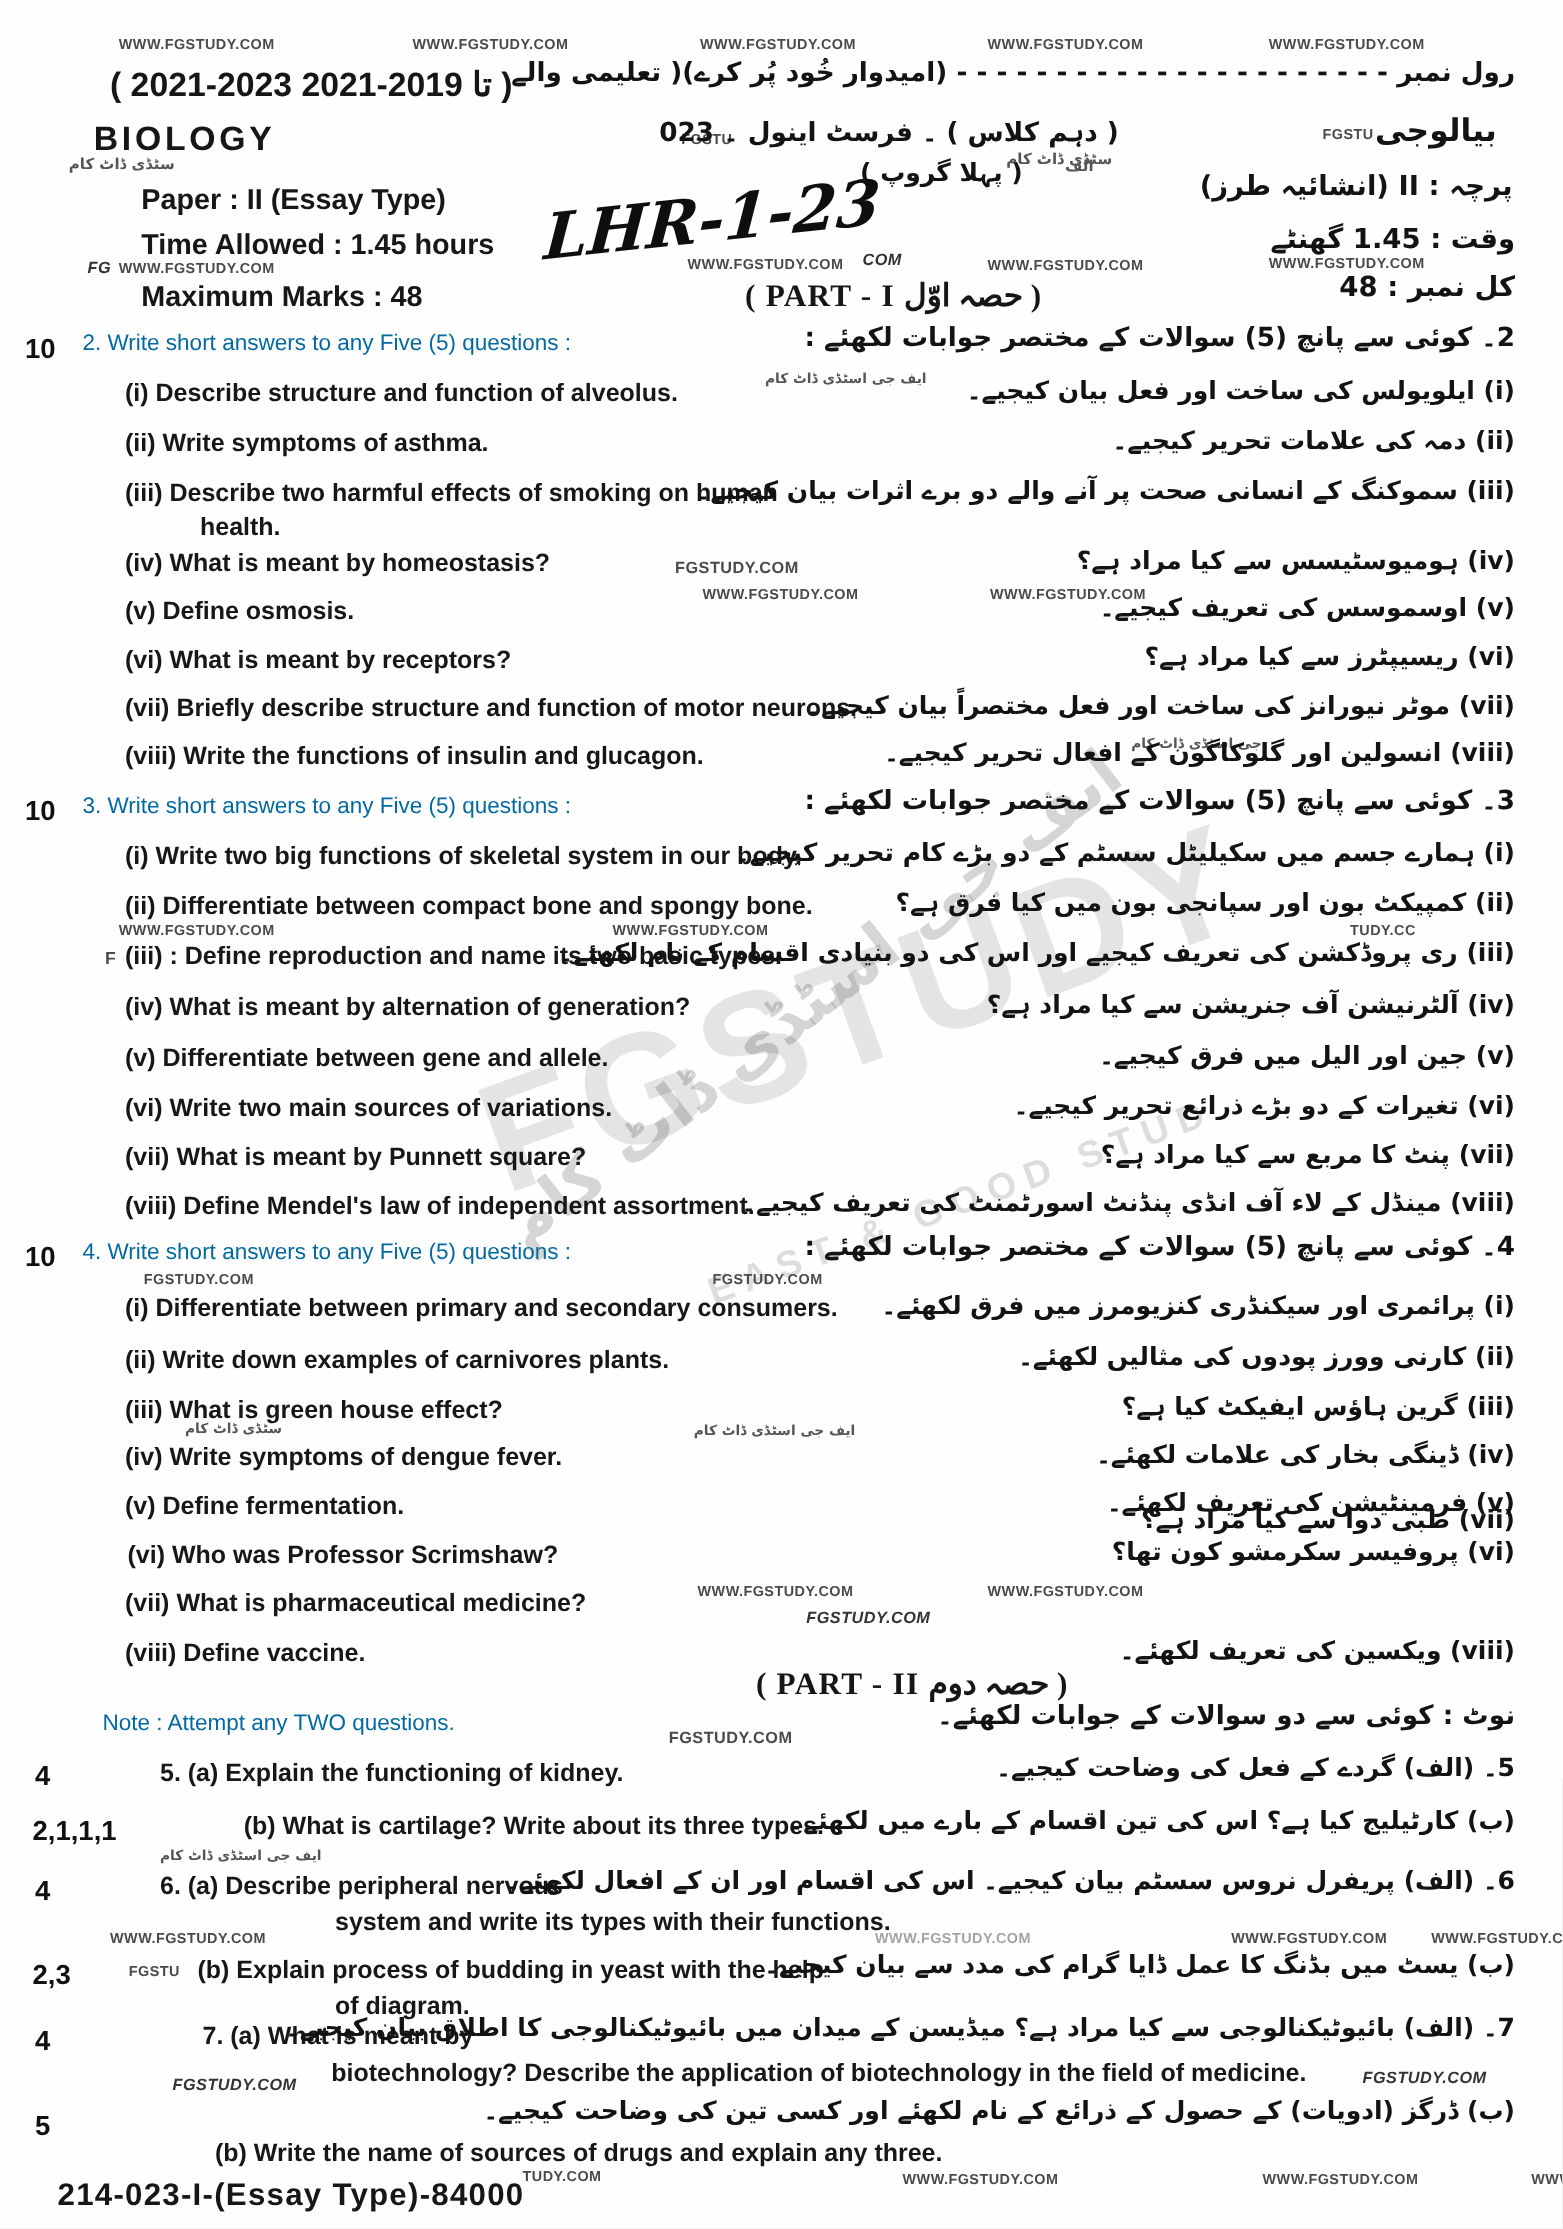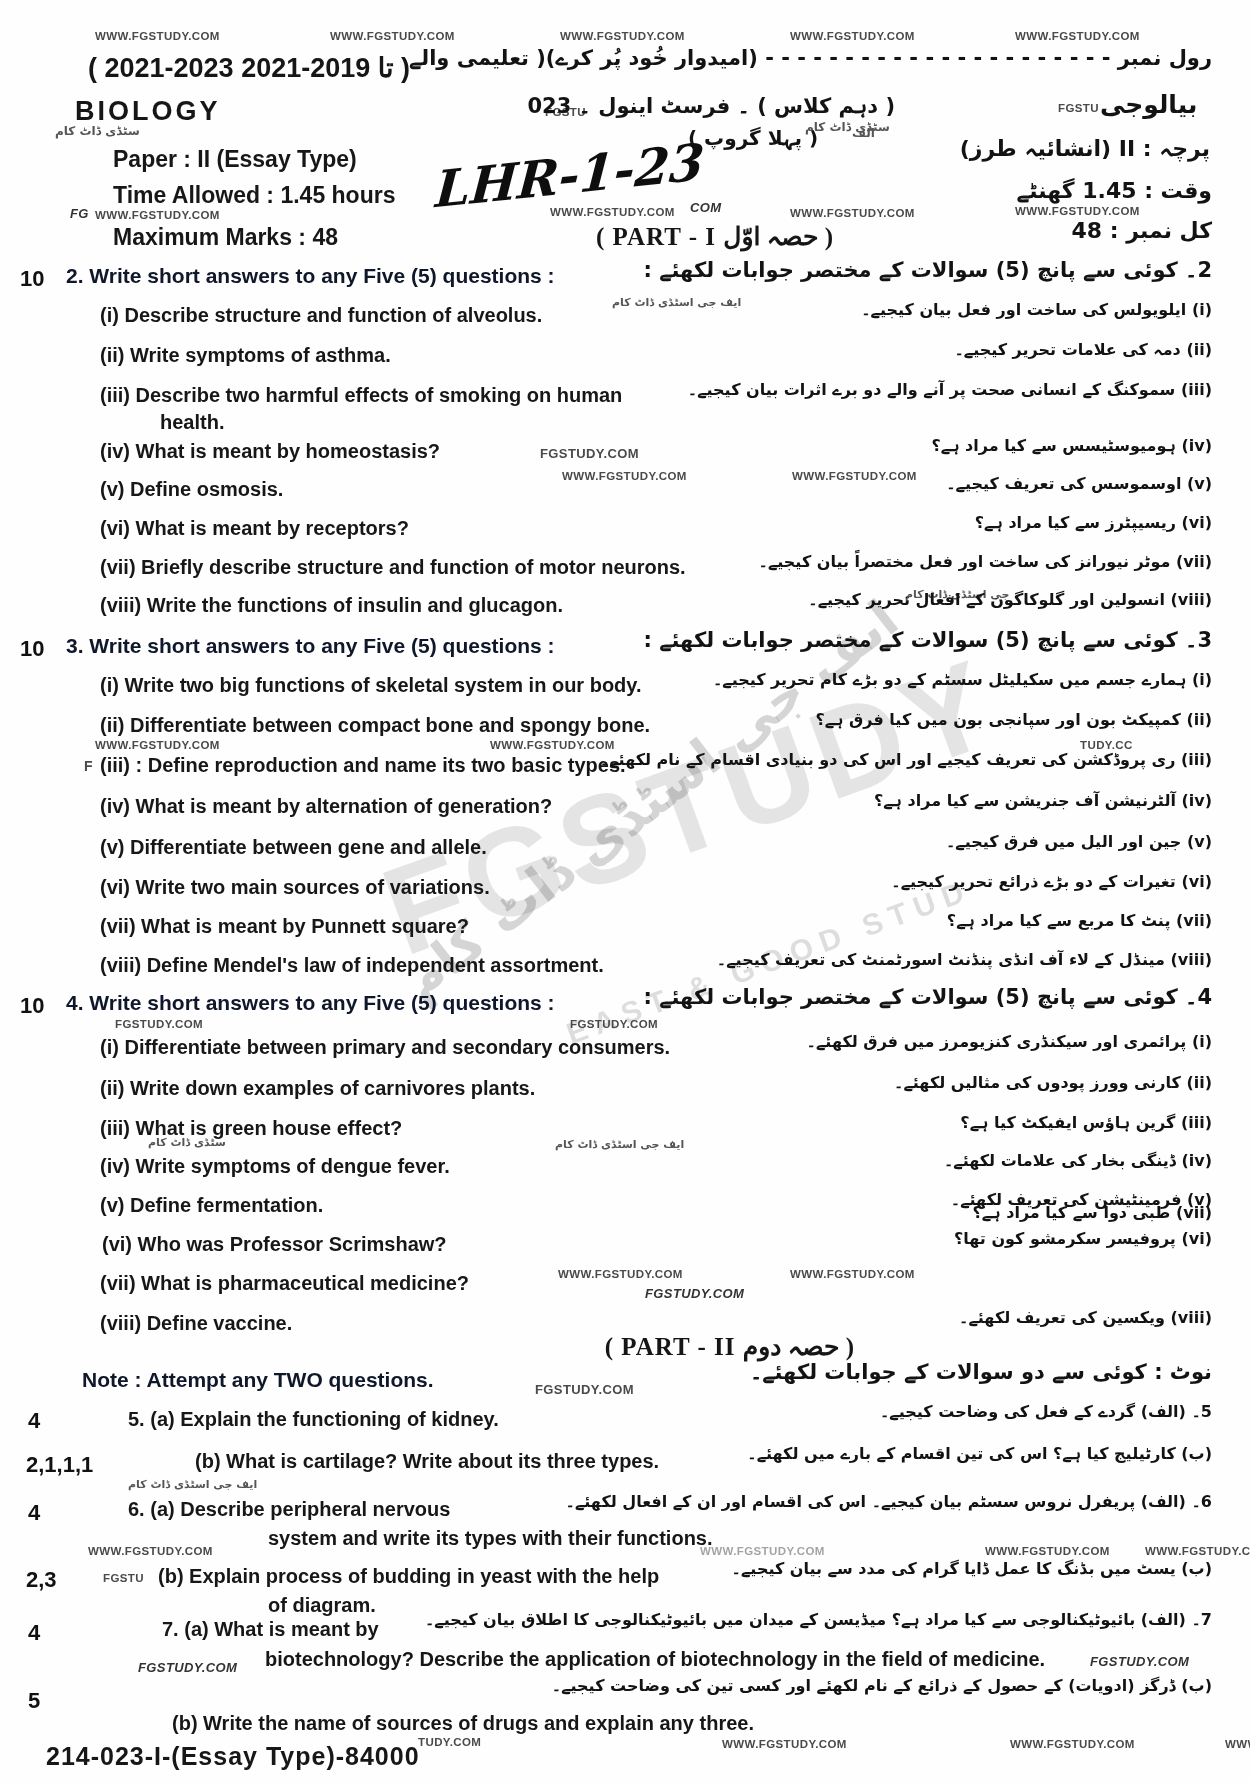--- a/index.html
+++ b/index.html
@@ -3,24 +3,24 @@
 <meta charset="utf-8">
 <style>
   html,body{margin:0;padding:0;background:#e8e8e8;}
   .page{
     position:relative; width:1250px; height:1783px; margin:0 auto;
     background:#fefefe; overflow:hidden; color:#161616;
     font-family:"Liberation Sans", sans-serif;
   }
   .abs{position:absolute; white-space:nowrap;}
   .en{font-weight:700; font-size:20px; color:#171717;}
-  .en-head{font-weight:700; font-size:21px; color:#0f172a;}
+  .en-head{font-weight:400; font-size:18px; color:#0369a1;}
   .ur{font-family:"DejaVu Sans", sans-serif; font-weight:700; font-size:20px; direction:rtl; color:#131313;}
   .ur-line{position:absolute; right:38px; text-align:right; direction:rtl;
-           font-family:"DejaVu Sans", sans-serif; font-weight:700; font-size:16px; color:#131313; white-space:nowrap;}
+           font-family:"DejaVu Sans", sans-serif; font-weight:700; font-size:20px; color:#131313; white-space:nowrap;}
   .ur-head{font-size:21px;}
   .marks{position:absolute; font-weight:700; font-size:22px; color:#111;}
   .wm{position:absolute; font-size:11.5px; font-weight:700; color:#4a4a4a; letter-spacing:.4px; white-space:nowrap;}
   .wm-it{font-style:italic; font-size:13px; color:#333;}
   .wm-ur{position:absolute; font-family:"DejaVu Sans", sans-serif; font-size:12px; font-weight:700;
          color:#555; direction:rtl; white-space:nowrap;}
   .serifline{font-family:"Liberation Serif", serif; font-weight:700; font-size:25px; letter-spacing:1px;}
   .handwrite{font-family:"DejaVu Serif", serif; font-style:italic; font-weight:700; font-size:50px;
              transform:rotate(-6deg) skewX(-10deg); color:#0e0e0e;}
   .diag{position:absolute; z-index:0; pointer-events:none;}

